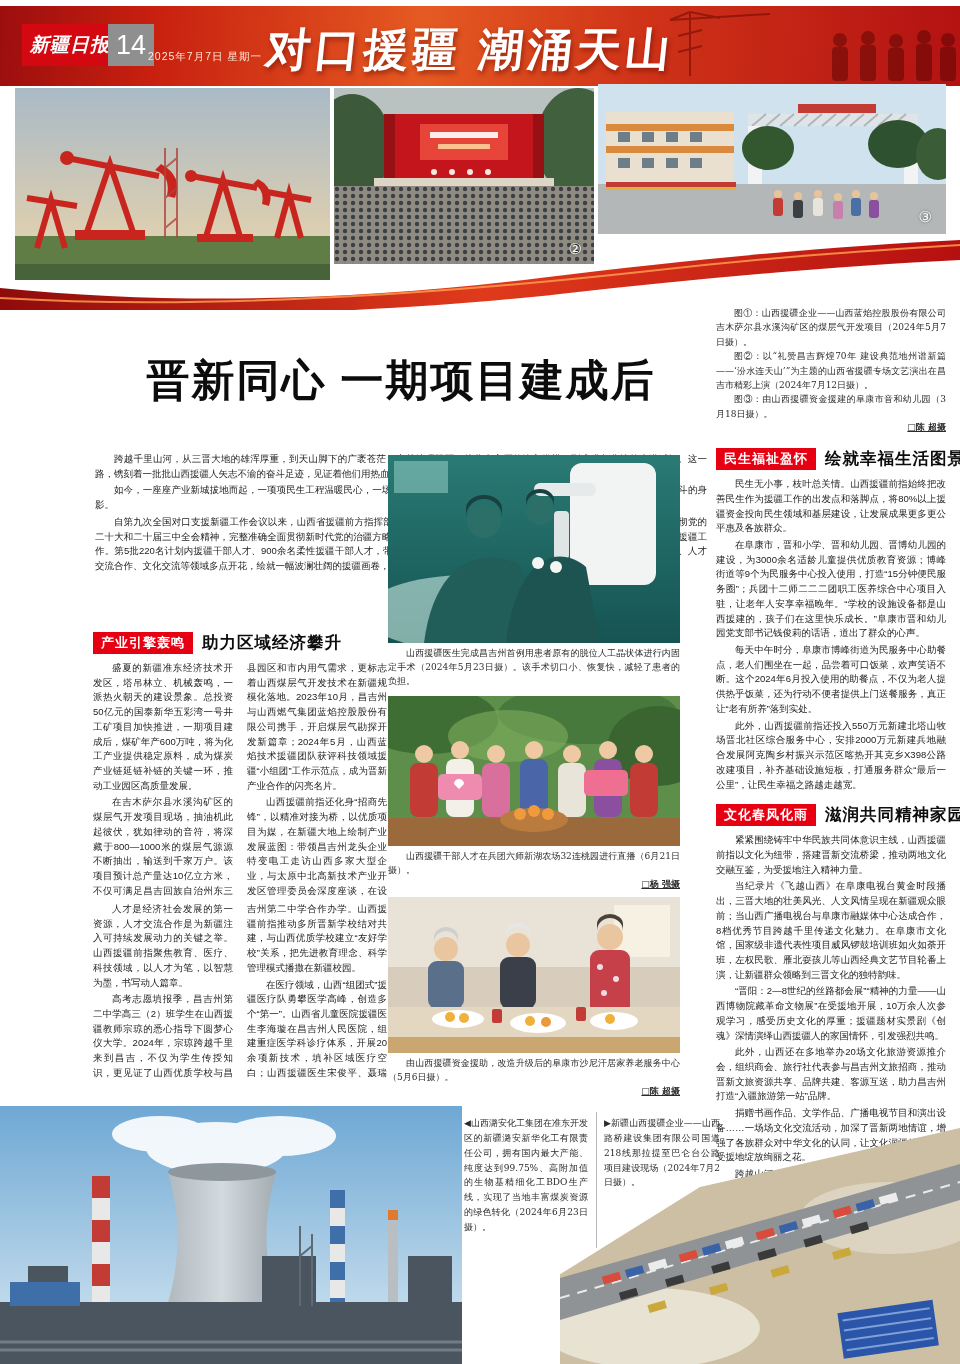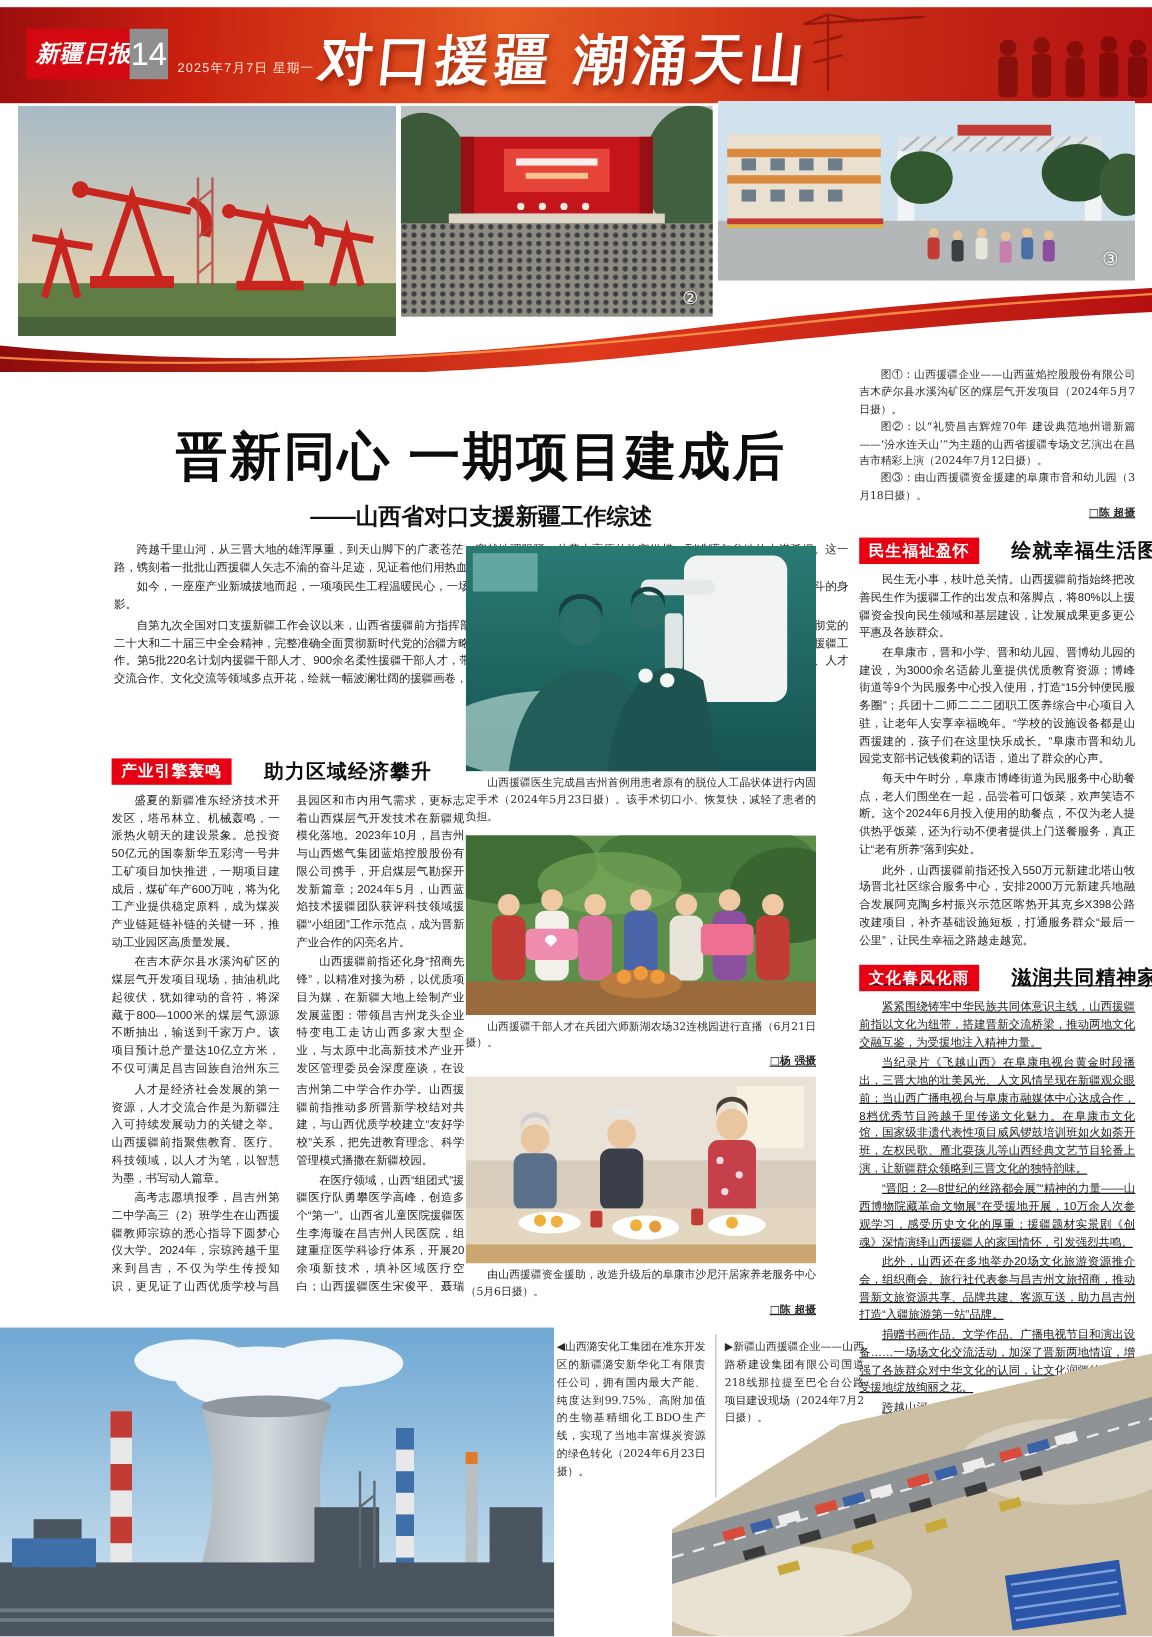--- a/index.html
+++ b/index.html
@@ -5,41 +5,41 @@
   html,body{margin:0;padding:0;background:#ffffff;}
   .page{position:relative;width:960px;height:1364px;background:#fff;overflow:hidden;
         font-family:"Liberation Sans",sans-serif;color:#1a1a1a;}
   
   .band{position:absolute;left:0;top:6px;width:960px;height:80px;
         background:linear-gradient(93deg,#9c0e0e 0%,#c8200f 16%,#e55a22 44%,#d03418 66%,#b31212 100%);}
   .logo{position:absolute;left:22px;top:18px;width:96px;height:42px;background:#d40810;
         display:flex;align-items:center;justify-content:center;}
   .logo span{color:#fff;font-family:"DejaVu Serif",serif;font-weight:700;font-style:italic;
         font-size:19px;letter-spacing:1px;white-space:nowrap;}
-  .pagenum{position:absolute;left:108px;top:18px;width:32px;height:42px;background:#8f8f8f;
+  .pagenum{position:absolute;left:108px;top:18px;width:46px;height:42px;background:#8f8f8f;
         color:#fff;font-size:27px;font-weight:400;display:flex;align-items:center;justify-content:center;}
   .dateline{position:absolute;left:148px;top:44px;color:#ffe9d8;font-size:10.5px;letter-spacing:1px;}
   .banner{position:absolute;left:255px;top:14px;width:430px;text-align:center;color:#fff;
         font-size:45px;font-weight:900;letter-spacing:4px;transform:skewX(-6deg);
         text-shadow:2px 3px 5px rgba(100,10,0,.55);white-space:nowrap;}
   .headerart{position:absolute;right:0;top:0;width:310px;height:80px;opacity:.85;}
   
   .photo{position:absolute;overflow:hidden;}
   .photo svg{display:block;width:100%;height:100%;}
   .badge{position:absolute;color:#fff;font-size:15px;line-height:1;text-shadow:0 0 3px rgba(0,0,0,.6);}
   .ribbon{position:absolute;left:0;top:228px;width:960px;height:82px;pointer-events:none;}
   
   .headline{position:absolute;left:95px;top:352px;width:612px;text-align:center;}
   .headline h1{margin:0;font-size:43px;font-weight:900;letter-spacing:2px;color:#0c0c0c;}
   .headline h2{margin:8px 0 0;font-size:19px;font-weight:700;color:#111;}
   .intro{position:absolute;left:95px;top:452px;width:612px;}
   .btxt p{margin:0 0 2px;font-size:9.5px;line-height:1.55;text-align:justify;text-indent:2em;color:#1c1c1c;}
   
   .sec{position:absolute;}
-  .sechead{display:flex;align-items:center;gap:27px;margin-bottom:7px;}
+  .sechead{display:flex;align-items:center;gap:9px;margin-bottom:7px;}
   .seclabel{background:#e60012;color:#fff;font-size:13px;font-weight:700;padding:2px 8px;letter-spacing:1px;white-space:nowrap;}
   .secheading{font-size:16.5px;font-weight:900;color:#0d0d0d;letter-spacing:1px;white-space:nowrap;}
   .twocol{column-count:2;column-gap:14px;column-fill:auto;overflow:hidden;}
   
   .cap{font-family:"DejaVu Serif",serif;font-size:9px;line-height:1.55;color:#2b2b2b;
        text-align:justify;text-indent:2em;margin:4px 0 0;}
   .capcredit{font-family:"DejaVu Serif",serif;font-size:9px;color:#2b2b2b;text-align:right;font-weight:700;text-decoration:underline;}
   .notes p{font-family:"DejaVu Serif",serif;font-size:9px;line-height:1.6;color:#2b2b2b;
        text-align:justify;text-indent:2em;margin:0;}
   
@@ -207,21 +207,20 @@
             <stop offset="1" stop-color="#b51010"></stop>
           </linearGradient>
         </defs>
       <path d="M0,60 C180,78 360,72 540,50 C700,30 840,18 960,12 L960,32 C840,38 700,50 560,66 C400,84 180,92 0,84 Z" fill="url(#ribg)"></path>
       <path d="M0,70 C200,82 420,68 640,44 C780,28 880,22 960,17" stroke="#ff9a4d" stroke-width="2" fill="none" opacity=".85"></path>
     </svg>
   </div>
 
   <div class="headline">
     <h1>晋新同心 一期项目建成后</h1>
-    <h2>——山西省对口支援新疆工作综述</h2>
   </div>
   <div class="intro btxt">
     <p>跨越千里山河，从三晋大地的雄浑厚重，到天山脚下的广袤苍茫；穿越地理阻隔，从黄土高原的沟壑纵横，到准噶尔盆地的大漠孤烟。这一路，镌刻着一批批山西援疆人矢志不渝的奋斗足迹，见证着他们用热血与汗水浇灌的深情厚谊。</p>
     <p>如今，一座座产业新城拔地而起，一项项民生工程温暖民心，一场场文化盛宴绽放光彩，每一处变化都有山西援疆人勠力同心、接续奋斗的身影。</p>
     <p>自第九次全国对口支援新疆工作会议以来，山西省援疆前方指挥部（以下简称“山西援疆前指”）以高度的政治责任感和使命感，深入贯彻党的二十大和二十届三中全会精神，完整准确全面贯彻新时代党的治疆方略，坚持把铸牢中华民族共同体意识作为各项工作的主线，高质量开展援疆工作。第5批220名计划内援疆干部人才、900余名柔性援疆干部人才，带着三晋大地的深情奔赴新疆；131个援疆项目在产业发展、民生改善、人才交流合作、文化交流等领域多点开花，绘就一幅波澜壮阔的援疆画卷，交出了一份沉甸甸的“山西答卷”。</p>
   </div>
 
   <section class="sec" style="left:93px;top:632px;width:294px;">
     <div class="sechead">
       <span class="seclabel">产业引擎轰鸣</span>
@@ -364,21 +363,21 @@
         <span class="secheading">绘就幸福生活图景</span>
       </div>
       <div class="btxt">
         <p>民生无小事，枝叶总关情。山西援疆前指始终把改善民生作为援疆工作的出发点和落脚点，将80%以上援疆资金投向民生领域和基层建设，让发展成果更多更公平惠及各族群众。</p>
         <p>在阜康市，晋和小学、晋和幼儿园、晋博幼儿园的建设，为3000余名适龄儿童提供优质教育资源；博峰街道等9个为民服务中心投入使用，打造“15分钟便民服务圈”；兵团十二师二二二团职工医养综合中心项目入驻，让老年人安享幸福晚年。“学校的设施设备都是山西援建的，孩子们在这里快乐成长。”阜康市晋和幼儿园党支部书记钱俊莉的话语，道出了群众的心声。</p>
         <p>每天中午时分，阜康市博峰街道为民服务中心助餐点，老人们围坐在一起，品尝着可口饭菜，欢声笑语不断。这个2024年6月投入使用的助餐点，不仅为老人提供热乎饭菜，还为行动不便者提供上门送餐服务，真正让“老有所养”落到实处。</p>
         <p>此外，山西援疆前指还投入550万元新建北塔山牧场晋北社区综合服务中心，安排2000万元新建兵地融合发展阿克陶乡村振兴示范区喀热开其克乡X398公路改建项目，补齐基础设施短板，打通服务群众“最后一公里”，让民生幸福之路越走越宽。</p>
       </div>
     </section>
 
-    <section class="sec" style="position:static;margin-top:12px;text-decoration:underline;">
+    <section class="sec" style="position:static;margin-top:12px;">
       <div class="sechead">
         <span class="seclabel">文化春风化雨</span>
         <span class="secheading">滋润共同精神家园</span>
       </div>
       <div class="btxt">
         <p>紧紧围绕铸牢中华民族共同体意识主线，山西援疆前指以文化为纽带，搭建晋新交流桥梁，推动两地文化交融互鉴，为受援地注入精神力量。</p>
         <p>当纪录片《飞越山西》在阜康电视台黄金时段播出，三晋大地的壮美风光、人文风情呈现在新疆观众眼前；当山西广播电视台与阜康市融媒体中心达成合作，8档优秀节目跨越千里传递文化魅力。在阜康市文化馆，国家级非遗代表性项目威风锣鼓培训班如火如荼开班，左权民歌、雁北耍孩儿等山西经典文艺节目轮番上演，让新疆群众领略到三晋文化的独特韵味。</p>
         <p>“晋阳：2—8世纪的丝路都会展”“精神的力量——山西博物院藏革命文物展”在受援地开展，10万余人次参观学习，感受历史文化的厚重；援疆题材实景剧《创魂》深情演绎山西援疆人的家国情怀，引发强烈共鸣。</p>
         <p>此外，山西还在多地举办20场文化旅游资源推介会，组织商会、旅行社代表参与昌吉州文旅招商，推动晋新文旅资源共享、品牌共建、客源互送，助力昌吉州打造“入疆旅游第一站”品牌。</p>
         <p>捐赠书画作品、文学作品、广播电视节目和演出设备……一场场文化交流活动，加深了晋新两地情谊，增强了各族群众对中华文化的认同，让文化润疆的种子在受援地绽放绚丽之花。</p>

